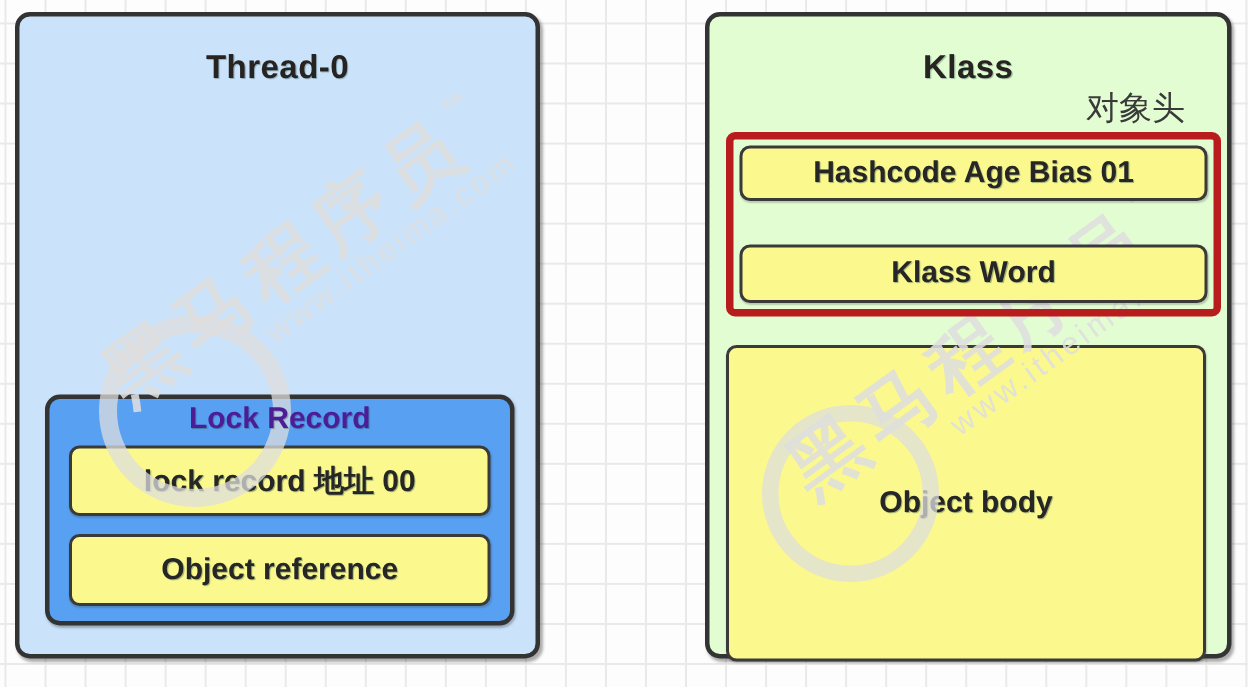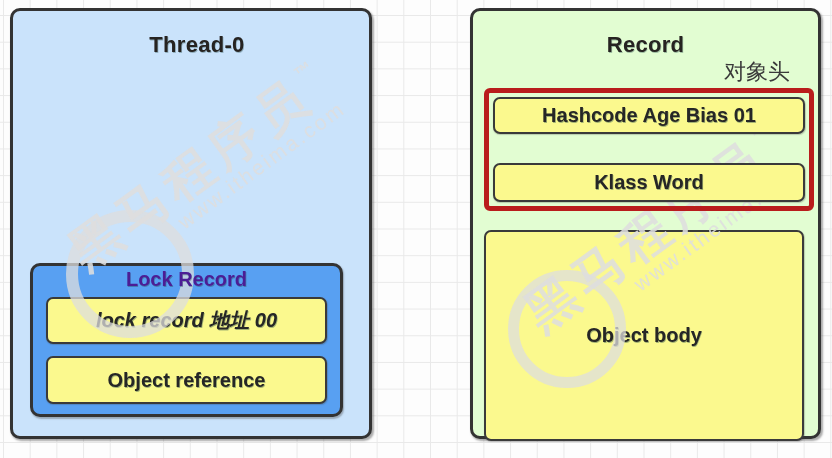--- a/index.html
+++ b/index.html
@@ -14,21 +14,21 @@
     background-size:26.7px 26.7px;
     background-position:3px 15px;
     font-family:"Liberation Sans","DejaVu Sans",sans-serif;
   }
   .box {
     position:absolute;
     border:3px solid #333;
     border-radius:10px;
     box-shadow:1.5px 2px 2px rgba(70,70,70,0.45);
   }
-  .thread-box  { left:10px;  top:8px; width:344px; height:425px; background:#cae3fb;padding-left:12px; }
+  .thread-box  { left:10px;  top:8px; width:344px; height:425px; background:#cae3fb; }
   .object-box  { left:470px; top:8px; width:345px; height:425px; background:#e2fdd2; }
   .box-title {
     margin-top:21px; text-align:center;
     font-size:22px; font-weight:bold; color:#262321;
     letter-spacing:0.3px; position:relative; z-index:4;
     text-shadow:0.7px 0.9px 0.5px rgba(35,75,75,0.35);
   }
   .lock-record {
     position:absolute; left:17px; top:252px; width:307px; height:148px;
     background:#58a0f2; border:3px solid #333; border-radius:10px;
@@ -40,21 +40,21 @@
     position:relative; z-index:4;
     text-shadow:0.7px 0.9px 0.5px rgba(30,60,60,0.35);
   }
   .slot {
     background:#fbf98e; border:2px solid #3a3a3a; border-radius:7px;
     display:flex; align-items:center; justify-content:center;
     font-size:20px; font-weight:bold; color:#262626;
     text-shadow:0.7px 0.9px 0.5px rgba(35,75,75,0.4);
     box-shadow:0.5px 1px 1px rgba(60,60,60,0.25);
   }
-  .lr-slot-1 { position:absolute; left:13px; top:31px; width:277px; height:43px;font-style:italic; }
+  .lr-slot-1 { position:absolute; left:13px; top:31px; width:277px; height:43px; }
   .lr-slot-2 { position:absolute; left:13px; top:90px; width:277px; height:44px;text-align:center; }
   .header-annotation {
     position:absolute; right:28px; top:46px;
     font-size:22px; color:#3a3a3a; z-index:4;font-family:Liberation Mono, monospace;
   }
   .header-highlight {
     position:absolute; left:11px; top:77px; width:312px; height:105px;
     border:5px solid #b91c1c; border-radius:6px;
     display:flex; flex-direction:column; justify-content:space-between;
     padding:4px; box-sizing:content-box; z-index:4;gap:29px;
@@ -99,21 +99,21 @@
     <div class="box-title">Thread-0</div>
 
     <div class="lock-record">
       <div class="lr-title">Lock Record</div>
       <div class="slot lr-slot-1">lock record 地址 00</div>
       <div class="slot lr-slot-2">Object reference</div>
     </div>
   </div>
 
   <div class="box object-box">
-    <div class="box-title">Record</div>
+    <div class="box-title">Klass</div>
 
     <div class="header-annotation">对象头</div>
 
     <div class="header-highlight">
       <div class="slot hh-slot-1">Hashcode Age Bias 01</div>
       <div class="slot hh-slot-2">Klass Word</div>
     </div>
 
     <div class="slot object-body">Object body</div>
   </div>

